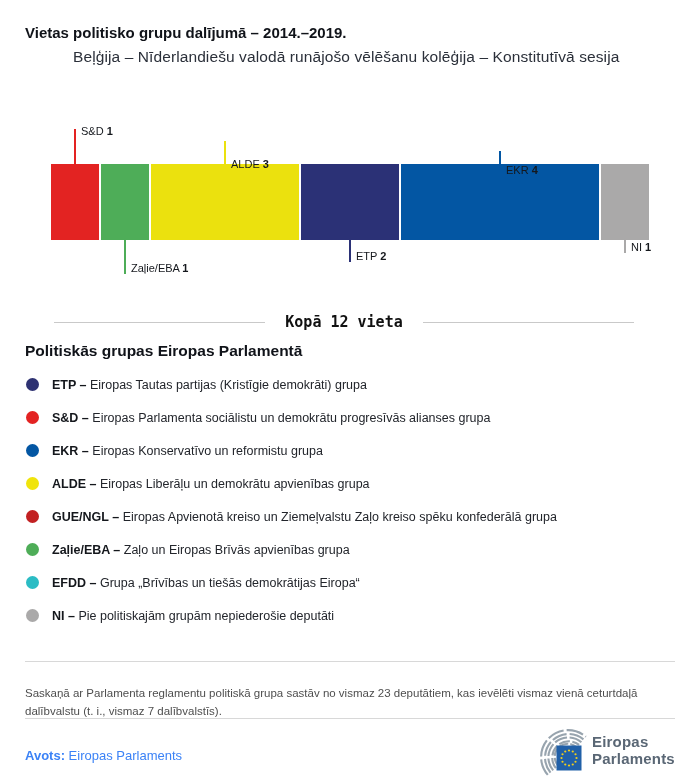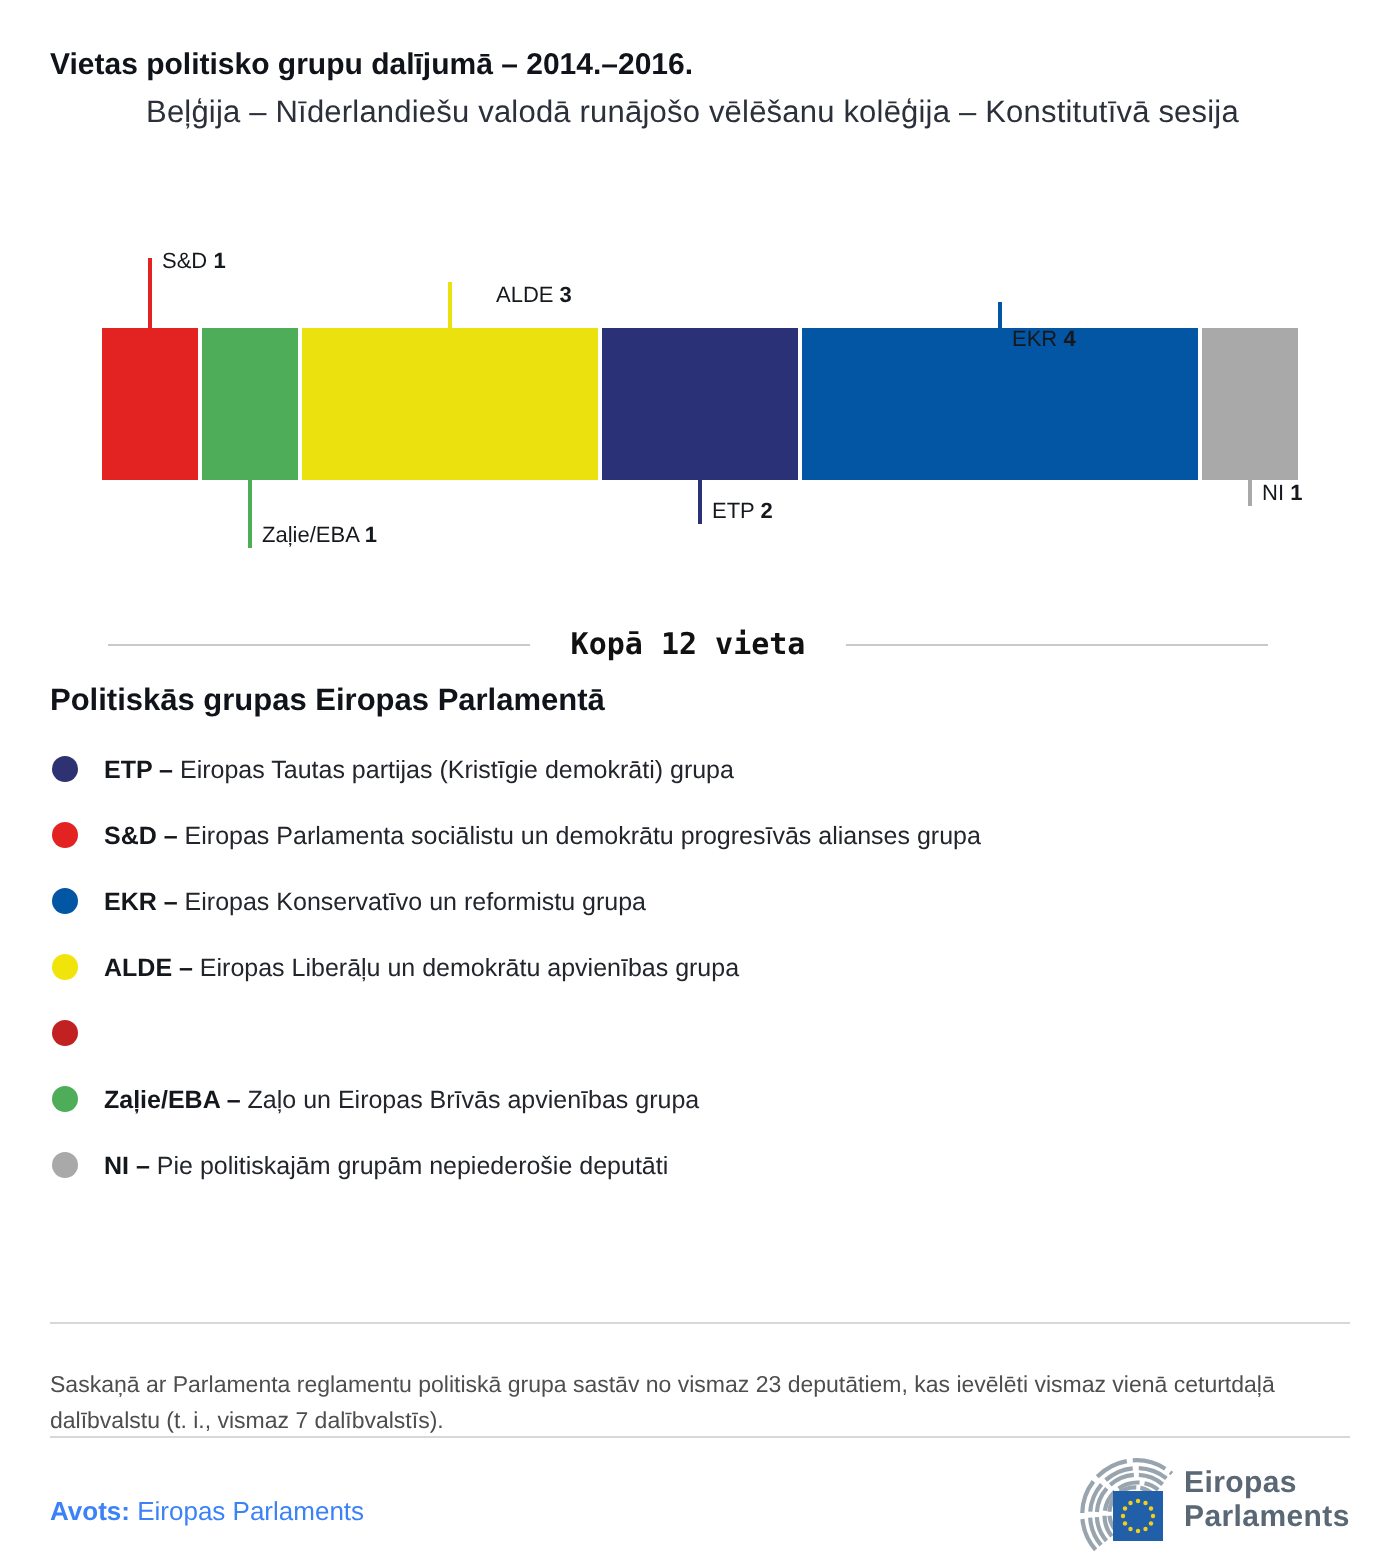--- a/index.html
+++ b/index.html
@@ -37,39 +37,39 @@
   .source b{font-weight:700;}
   .logo{position:absolute;left:521px;top:724px;width:178px;height:50px;}
   .logo svg{position:absolute;left:0;top:0;}
   .logo-text{position:absolute;left:71px;top:9px;font-size:15px;font-weight:700;color:#5a6775;line-height:17px;letter-spacing:.2px;}
 </style>
 </head>
 <body>
 
 <div class="page">
 
-  <div class="title">Vietas politisko grupu dalījumā – 2014.–2016.</div>
+  <div class="title">Vietas politisko grupu dalījumā – 2014.–2019.</div>
   <div class="subtitle">Beļģija – Nīderlandiešu valodā runājošo vēlēšanu kolēģija – Konstitutīvā sesija</div>
 
   <div class="chart">
     <div class="bar">
         <div class="seg" style="left: 1px; width: 48px; background: rgb(227, 35, 34);"></div>
         <div class="seg" style="left: 51px; width: 48px; background: rgb(78, 173, 88);"></div>
         <div class="seg" style="left: 101px; width: 148px; background: rgb(235, 225, 14);"></div>
         <div class="seg" style="left: 251px; width: 98px; background: rgb(43, 49, 118);"></div>
         <div class="seg" style="left: 351px; width: 198px; background: rgb(3, 86, 163);"></div>
         <div class="seg" style="left: 551px; width: 48px; background: rgb(170, 169, 169);"></div>
       </div>
     <div>
         <div class="tick" style="left: 24px; background: rgb(227, 35, 34); height: 35px; top: 11px;"></div>
         <div class="callout-label" style="left: 31px; top: 7px;">S&amp;D <b>1</b></div>
         <div class="tick" style="left: 74px; background: rgb(78, 173, 88); height: 34px; top: 122px;"></div>
         <div class="callout-label" style="left: 81px; top: 144px;">Zaļie/EBA <b>1</b></div>
         <div class="tick" style="left: 174px; background: rgb(235, 225, 14); height: 23px; top: 23px;"></div>
-        <div class="callout-label" style="left: 181px; top: 24px; margin-left: 17px;">ALDE <b>3</b></div>
+        <div class="callout-label" style="left: 181px; top: 40px;">ALDE <b>3</b></div>
         <div class="tick" style="left: 299px; background: rgb(43, 49, 118); height: 22px; top: 122px;"></div>
         <div class="callout-label" style="left: 306px; top: 132px;">ETP <b>2</b></div>
         <div class="tick" style="left: 449px; background: rgb(3, 86, 163); height: 13px; top: 33px;"></div>
         <div class="callout-label" style="left: 456px; top: 46px;">EKR <b>4</b></div>
         <div class="tick" style="left: 574px; background: rgb(170, 169, 169); height: 13px; top: 122px;"></div>
         <div class="callout-label" style="left: 581px; top: 123px;">NI <b>1</b></div>
       </div>
   </div>
 
   <div class="total-row">
@@ -91,24 +91,29 @@
       <div class="legend-row">
         <span class="dot" style="background: rgb(3, 86, 163);"></span>
         <span class="legend-text"><b>EKR –</b> Eiropas Konservatīvo un reformistu grupa</span>
       </div>
       <div class="legend-row">
         <span class="dot" style="background: rgb(240, 228, 11);"></span>
         <span class="legend-text"><b>ALDE –</b> Eiropas Liberāļu un demokrātu apvienības grupa</span>
       </div>
       <div class="legend-row">
         <span class="dot" style="background: rgb(194, 33, 34);"></span>
+        <span class="legend-text"><b>GUE/NGL –</b> Eiropas Apvienotā kreiso un Ziemeļvalstu Zaļo kreiso spēku konfederālā grupa</span>
       </div>
       <div class="legend-row">
         <span class="dot" style="background: rgb(78, 173, 88);"></span>
         <span class="legend-text"><b>Zaļie/EBA –</b> Zaļo un Eiropas Brīvās apvienības grupa</span>
+      </div>
+      <div class="legend-row">
+        <span class="dot" style="background: rgb(43, 188, 196);"></span>
+        <span class="legend-text"><b>EFDD –</b> Grupa „Brīvības un tiešās demokrātijas Eiropa“</span>
       </div>
       <div class="legend-row">
         <span class="dot" style="background: rgb(170, 169, 169);"></span>
         <span class="legend-text"><b>NI –</b> Pie politiskajām grupām nepiederošie deputāti</span>
       </div>
     </div>
 
   <div class="divider" style="top:661px"></div>
   <p class="note">Saskaņā ar Parlamenta reglamentu politiskā grupa sastāv no vismaz 23 deputātiem, kas ievēlēti vismaz vienā ceturtdaļā dalībvalstu (t. i., vismaz 7 dalībvalstīs).</p>
   <div class="divider" style="top:718px"></div>

